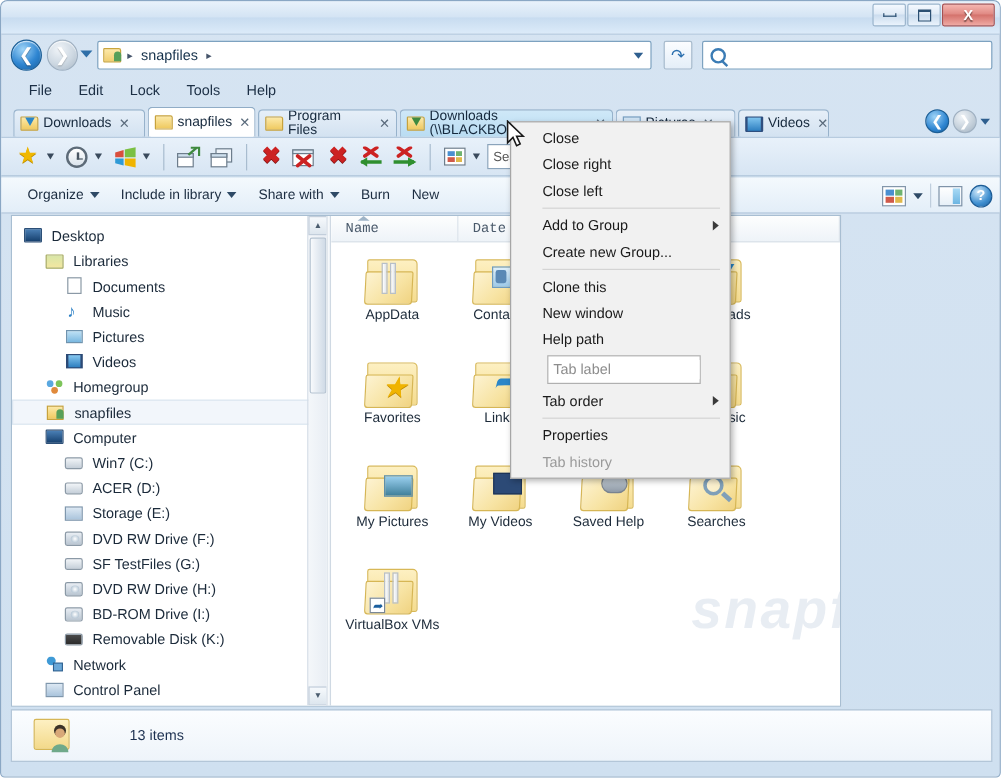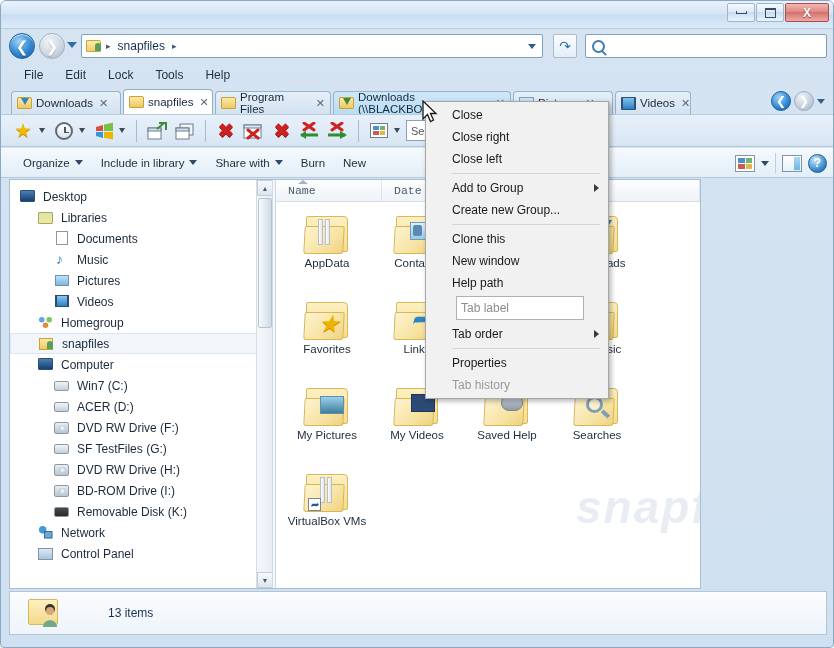--- a/index.html
+++ b/index.html
@@ -592,20 +592,26 @@
           <span>Win7 (C:)</span>
           </div>
 
         <div class="trow ind2">
           <span class="ti">
               <i class="drv"></i>
             </span>
           <span>ACER (D:)</span>
           </div>
 
+        <div class="trow ind2">
+          <span class="ti">
+              <i class="cpl"></i>
+            </span>
+          <span>Storage (E:)</span>
+          </div>
 
         <div class="trow ind2">
           <span class="ti">
               <i class="dvd"></i>
             </span>
           <span>DVD RW Drive (F:)</span>
           </div>
 
         <div class="trow ind2">
           <span class="ti">

